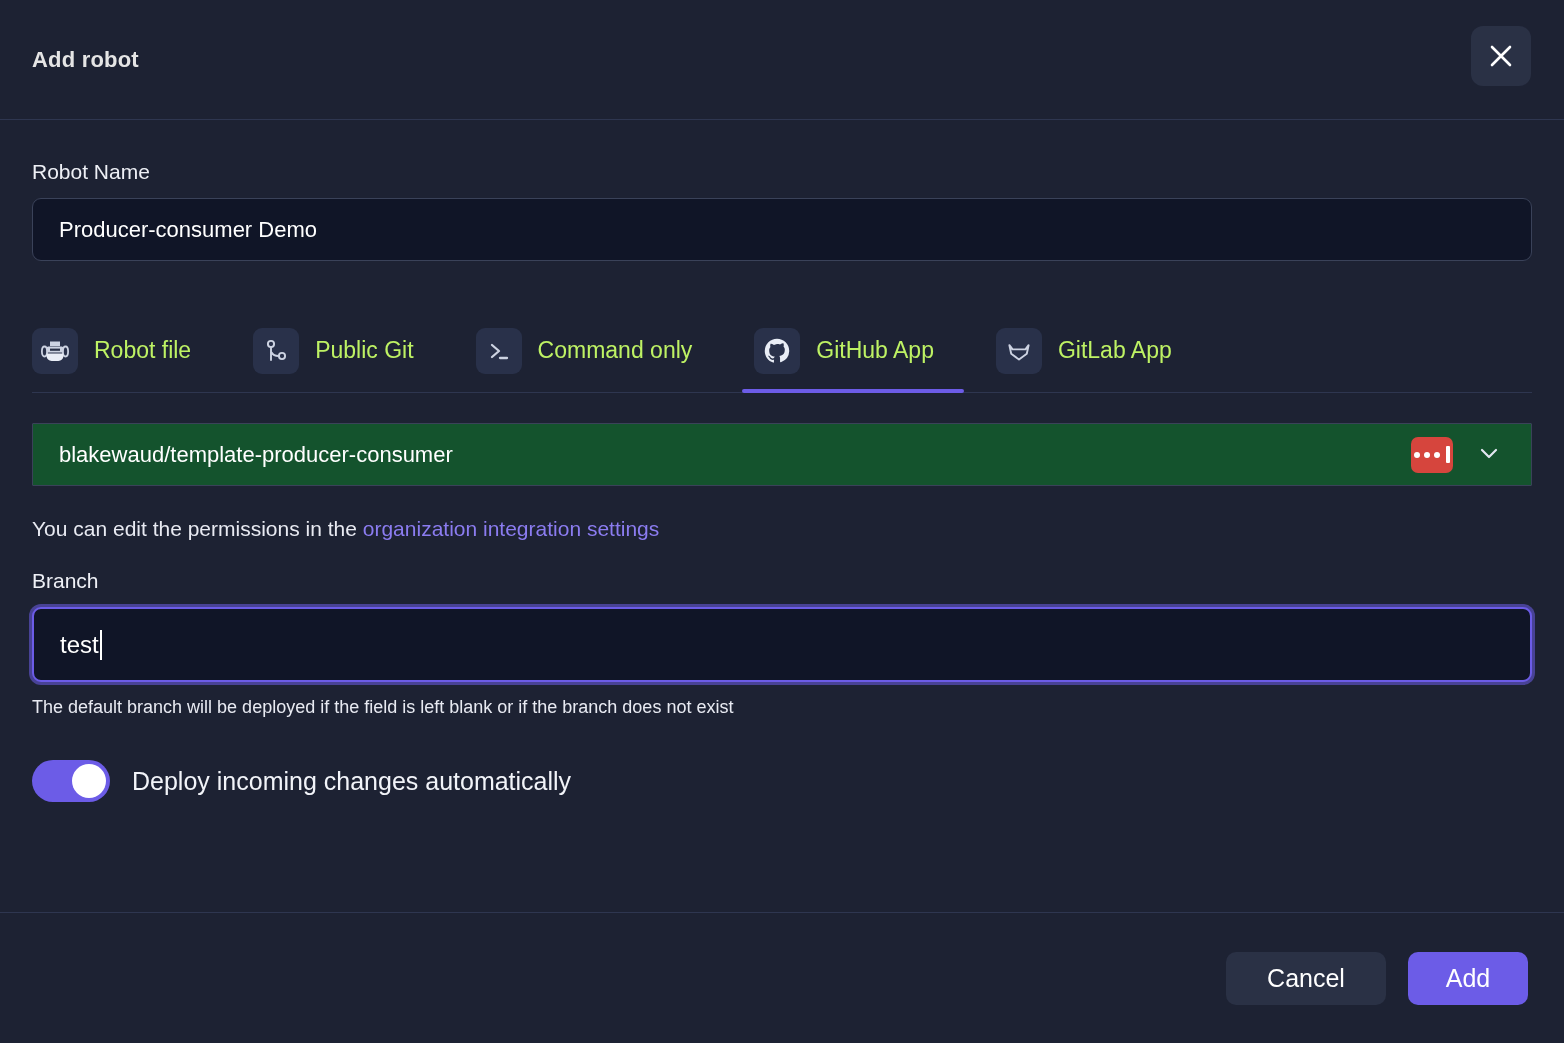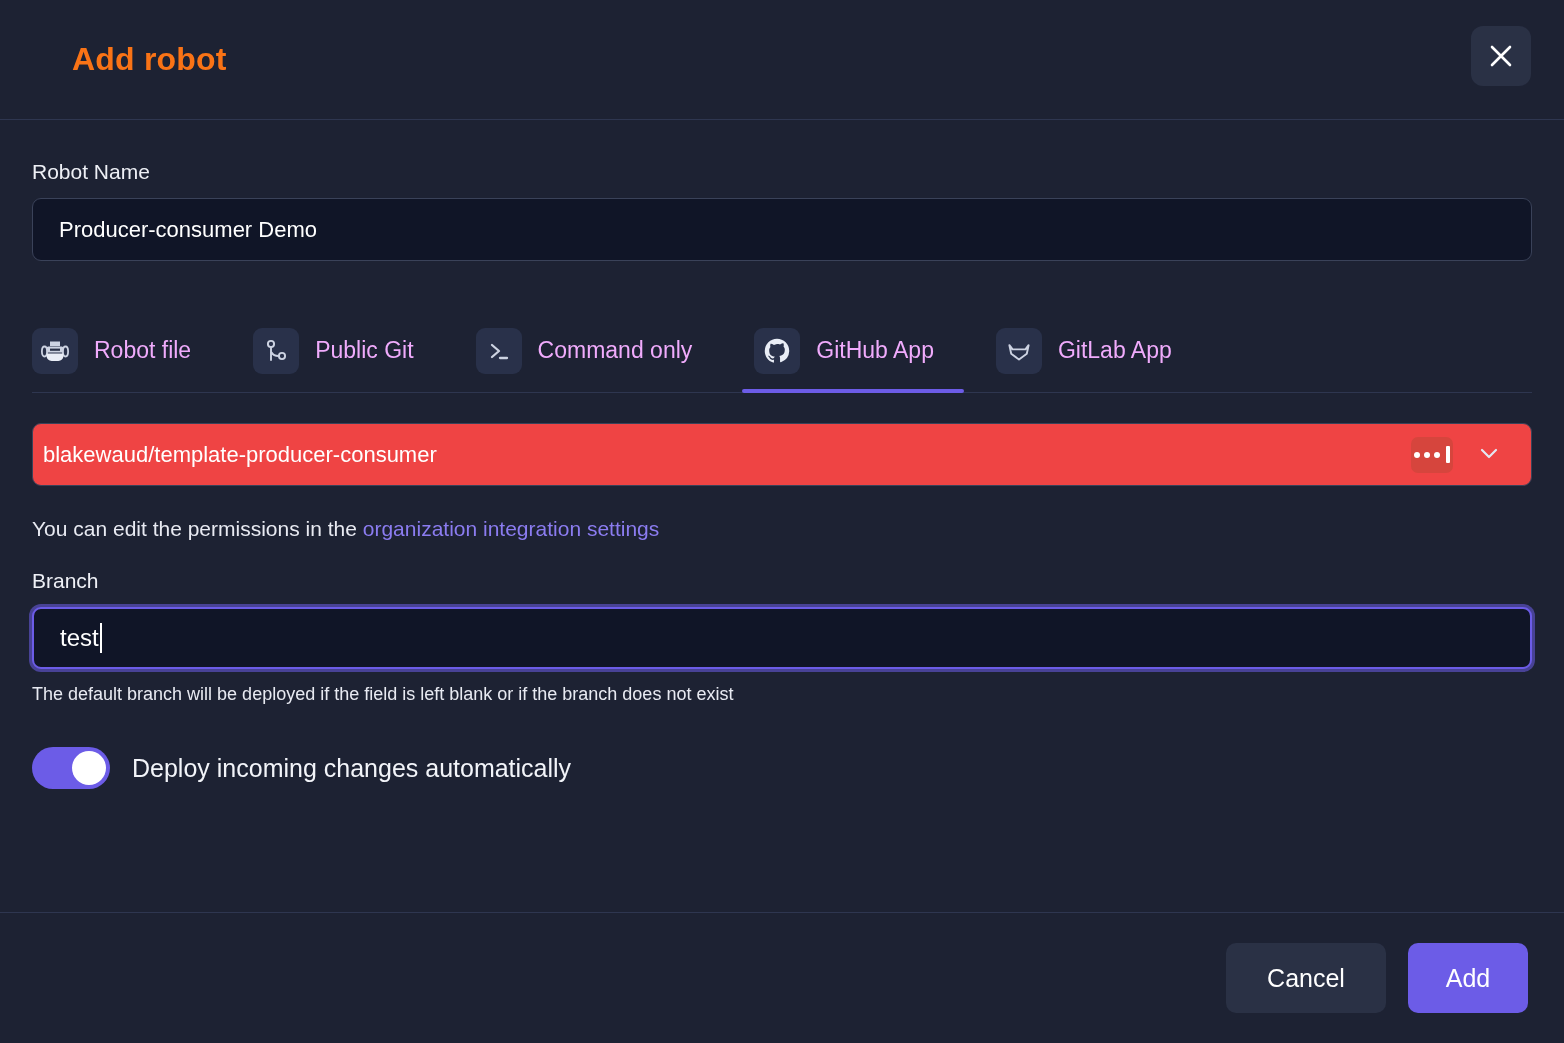--- a/index.html
+++ b/index.html
@@ -19,23 +19,22 @@
   
   .header {
     height: 120px;
     flex: 0 0 120px;
     display: flex; align-items: center;
     padding: 0 32px;
     border-bottom: 1px solid #2e3650;
     position: relative;
   }
   .title {
-    font-size: 32px; font-weight: bold; color: #f97316;
+    font-size: 22px; font-weight: bold; color: #e5e5e5;
     letter-spacing: .2px;
-    margin-left: 40px;
   }
   .close-btn {
     position: absolute; right: 33px; top: 26px;
     width: 60px; height: 60px; border-radius: 12px;
     background: #2a3145;
     display: flex; align-items: center; justify-content: center;
     cursor: pointer;
   }
   .close-btn svg { display:block; }
 
@@ -75,37 +74,37 @@
     cursor: pointer;
     position: relative;
   }
   .tab:last-child { margin-right: 0; }
   .tab-icon {
     width: 46px; height: 46px; border-radius: 9px;
     background: #29314a;
     display: flex; align-items: center; justify-content: center;
     flex: 0 0 46px;
   }
-  .tab-label { font-size: 23px; color: #f0abfc; white-space: nowrap; }
+  .tab-label { font-size: 23px; color: #bef264; white-space: nowrap; }
   .tab.active::after {
     content: "";
     position: absolute; left: -12px; right: -12px; bottom: -1px;
     height: 4px; border-radius: 2px;
     background: #6c5ce7;
   }
 
   
   .select-wrap {
     margin-top: 30px;
     width: 1500px; height: 63px;
-    background: #ef4444;
+    background: #14532d;
     border: 1px solid #3a4259;
-    border-radius: 9px;
+    border-radius: 1px;
     display: flex; align-items: center;
-    padding: 0 18px 0 10px;
+    padding: 0 18px 0 26px;
     cursor: pointer;
   }
   .select-value { flex: 1 1 auto; font-size: 22px; color: #ffffff; }
   .repo-badge {
     width: 42px; height: 36px; border-radius: 7px;
     background: #d6453d;
     display: flex; align-items: center; justify-content: center;
     gap: 4px; margin-right: 22px;
   }
   .repo-badge i {
@@ -119,21 +118,21 @@
   .chevron { margin-right: 10px; }
 
   .help-text {
     margin-top: 31px;
     font-size: 21px; color: #e8eaf2;
   }
   .help-text a { color: #8b7cf0; text-decoration: none; cursor: pointer; }
 
   .branch-block { margin-top: 28px; }
   .branch-input-wrap {
-    width: 1500px; height: 62px;
+    width: 1500px; height: 75px;
     background: #101527;
     border: 2px solid #6c5ce7;
     border-radius: 9px;
     box-shadow: 0 0 0 3px rgba(108,92,231,0.55);
     display: flex; align-items: center;
     padding: 0 26px;
   }
   .branch-text {
     font-size: 24px; color: #ffffff;
     display: flex; align-items: center;
@@ -168,21 +167,21 @@
     flex: 0 0 131px;
     border-top: 1px solid #2e3650;
     display: flex; align-items: center; justify-content: flex-end;
     gap: 22px;
     padding: 0 36px;
   }
   .btn {
     border: none; border-radius: 10px;
     font-size: 25px; font-family: "Liberation Sans", sans-serif;
     cursor: pointer;
-    height: 70px;
+    height: 53px;
     display: flex; align-items: center; justify-content: center;
   }
   .btn-cancel { background: #2a3145; color: #ffffff; width: 160px; }
   .btn-add { background: #6c5ce7; color: #ffffff; width: 120px; }
 </style>
 </head>
 <body>
 
 <div class="dialog">
 

